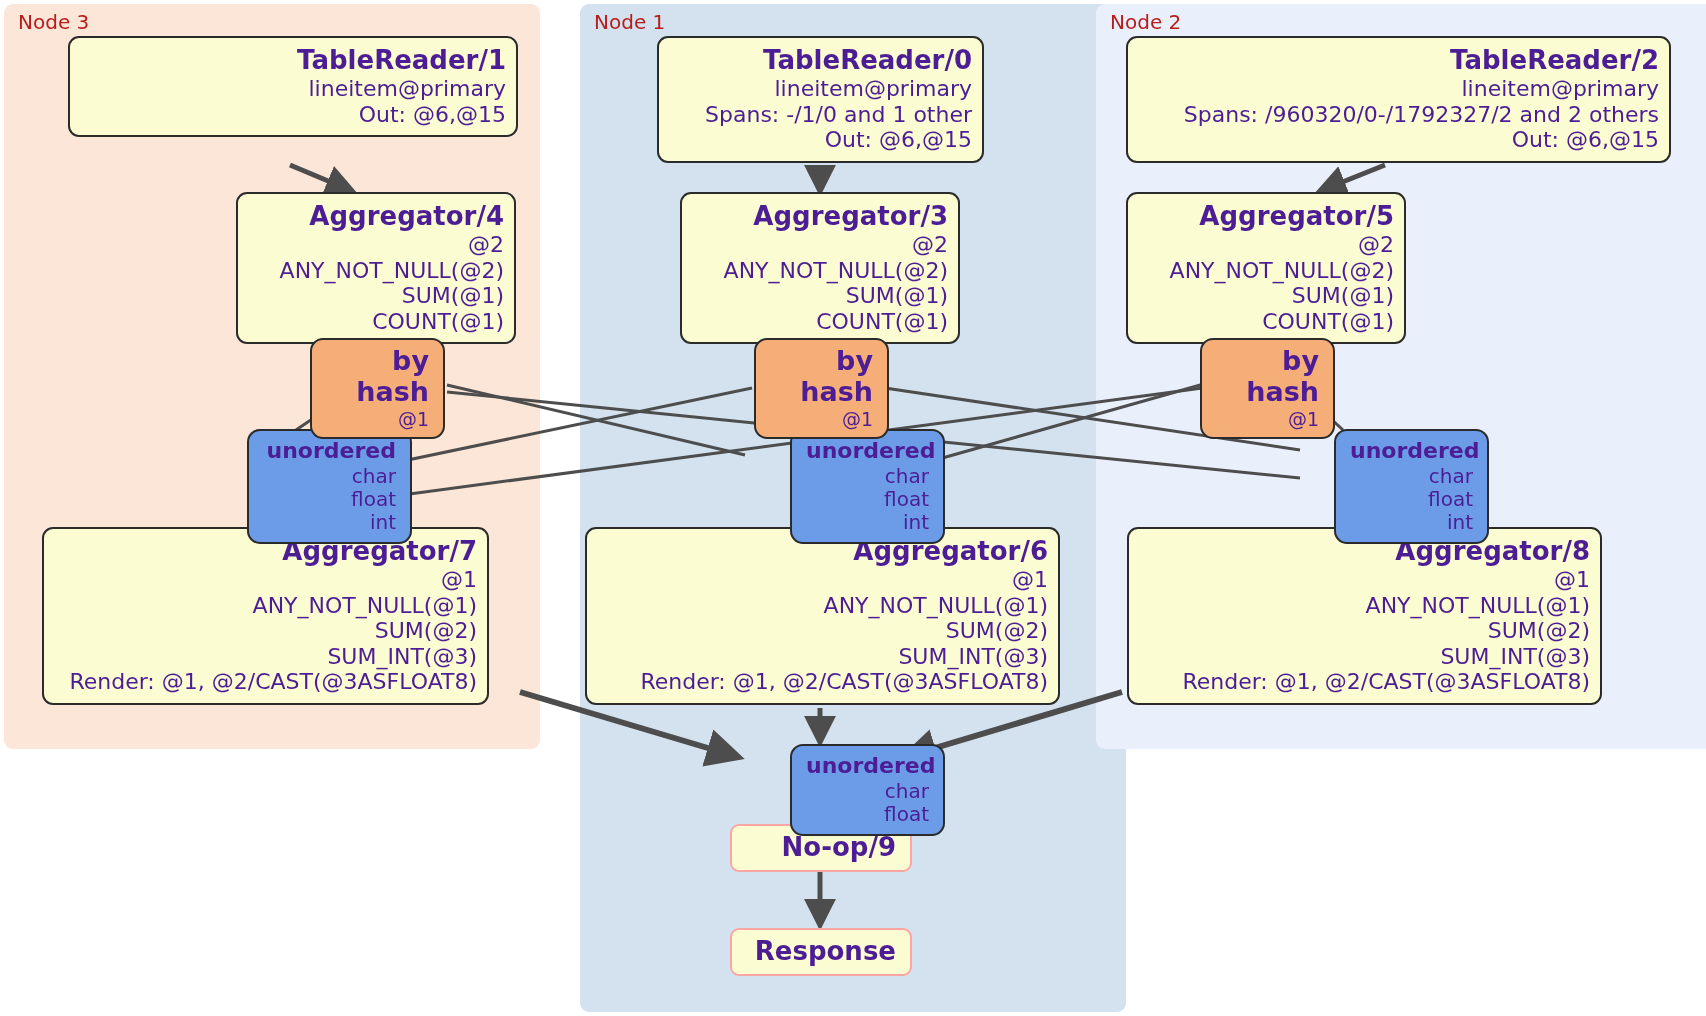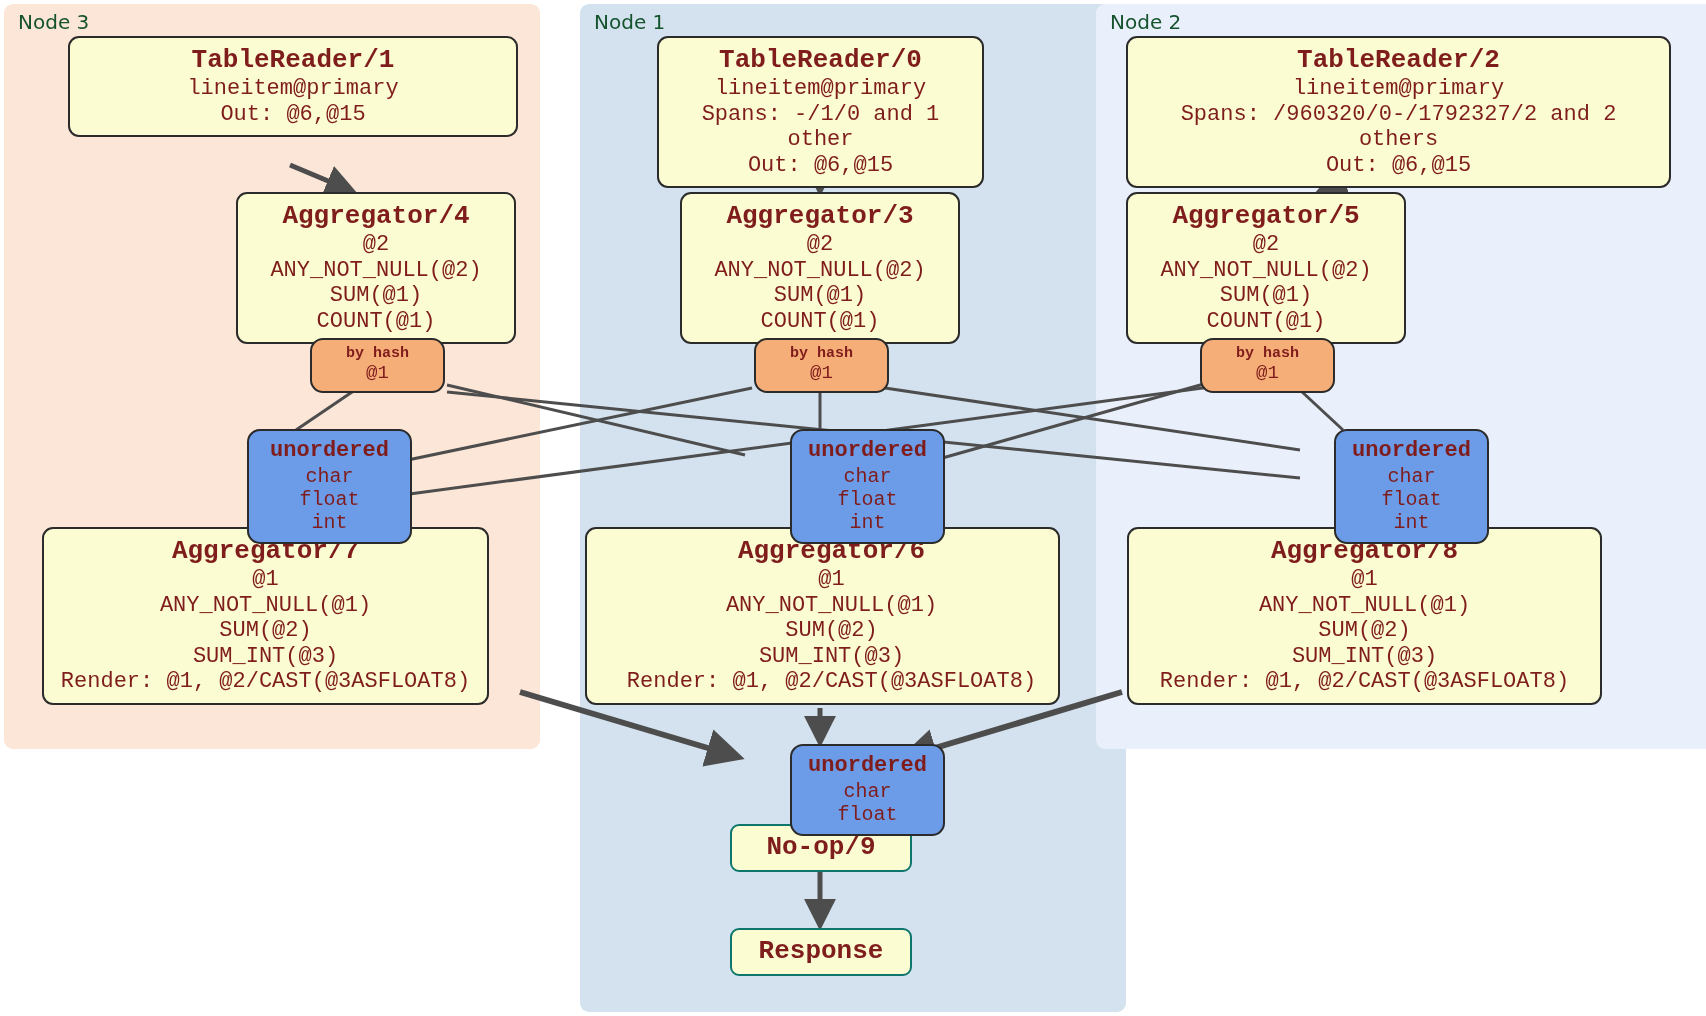--- a/index.html
+++ b/index.html
@@ -24,21 +24,21 @@
   .node-panel {
     position: absolute;
     border-radius: 9px;
     box-sizing: border-box;
   }
   .node-panel .node-label {
     position: absolute;
     left: 14px;
     top: 6px;
     font-size: 20px;
-    color: #14532d;
+    color: #b91c1c;
     font-family: "DejaVu Sans", sans-serif;
     white-space: nowrap;
   }
   #panel-node3 {
     left: 4px; top: 4px;
     width: 536px; height: 745px;
     background: #fce6d8;
   }
   #panel-node1 {
     left: 548px; top: 4px;
@@ -59,24 +59,23 @@
     left: 0; top: 0;
     width: 1706px;
     height: 1016px;
     pointer-events: none;
   }
 
   
   .box {
     position: absolute;
     box-sizing: border-box;
-    text-align: center;
-    color: #7f1d1d;
+    text-align: right;
+    color: #4c1d95;
     line-height: 1.16;
-    font-family: Liberation Mono, monospace;
   }
   .box .ttl {
     font-weight: bold;
     display: block;
   }
   .box .ln { display: block; }
 
   .proc {
     background: #fcfcd2;
     border: 2px solid #2b2b2b;
@@ -86,34 +85,34 @@
   }
   .proc .ttl { font-size: 26px; margin-bottom: 1px; }
 
   .router {
     background: #f6ae78;
     border: 2px solid #2b2b2b;
     border-radius: 13px;
     font-size: 19px;
     padding: 5px 14px 7px 14px;
   }
-  .router .ttl { font-size: 15px; }
+  .router .ttl { font-size: 27px; }
 
   .sync {
     background: #6c9ce8;
     border: 2px solid #2b2b2b;
     border-radius: 13px;
     font-size: 20px;
     padding: 7px 14px 8px 14px;
   }
   .sync .ttl { font-size: 22px; margin-bottom: 1px; }
 
   .small-proc {
     background: #fcfcd2;
-    border: 2px solid #0f766e;
+    border: 2px solid #fca5a5;
     border-radius: 9px;
     font-size: 26px;
     font-weight: bold;
     padding: 6px 14px 8px 14px;
   }
 
   
   .layer-panel { z-index: 1; }
   .layer-edges { z-index: 2; }
   .layer-proc  { z-index: 3; }

